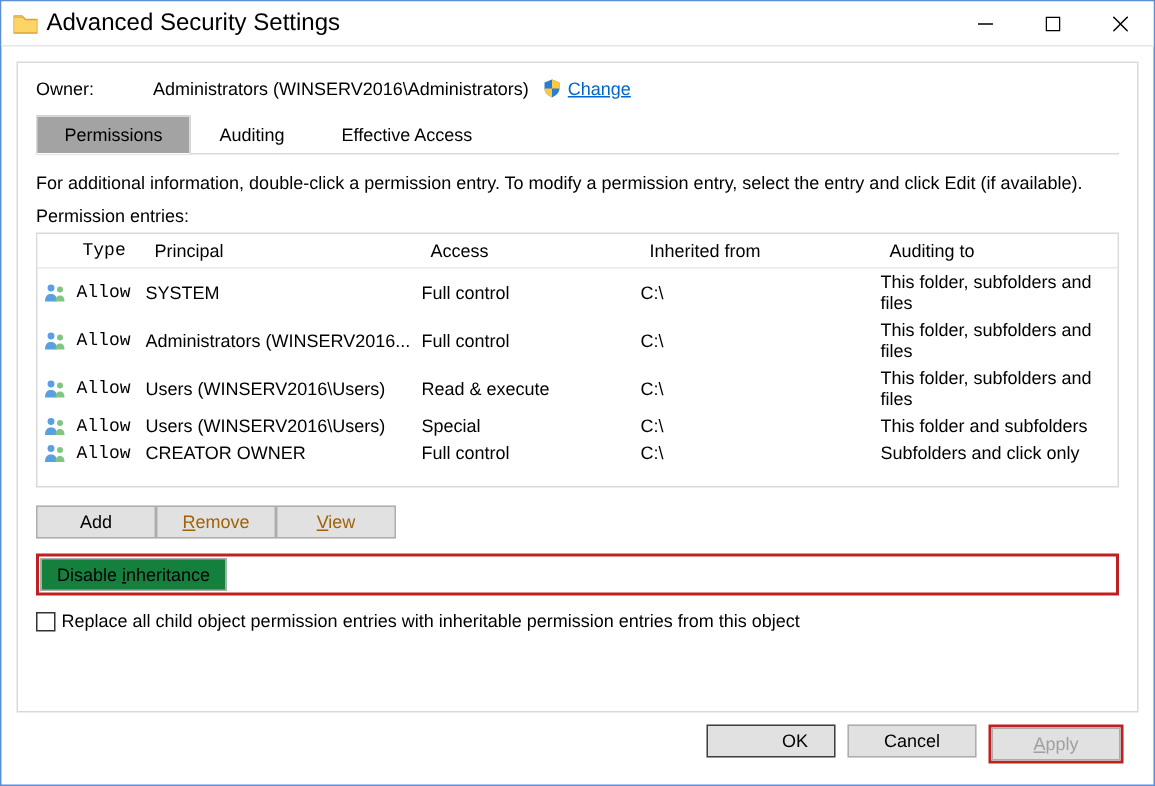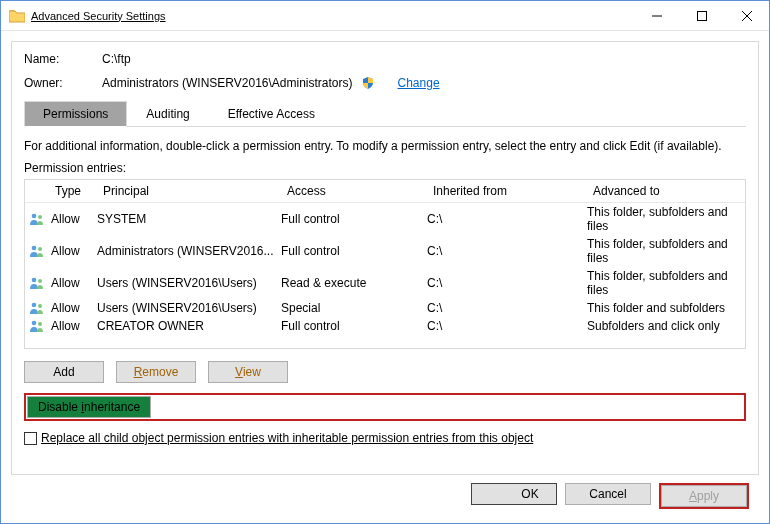--- a/index.html
+++ b/index.html
@@ -1,54 +1,54 @@
 <!DOCTYPE html>
 <html><head>
 <meta charset="utf-8">
 <style>
   * { box-sizing: border-box; font-family: "Segoe UI", Tahoma, sans-serif; font-size: 12px; }
   body { margin: 0; background: #fff; width: 770px; height: 524px; overflow: hidden; }
   .window { width: 770px; height: 524px; border: 1px solid #5a8fd6; display: flex; flex-direction: column; background: #fff; }
   .titlebar { height: 30px; display: flex; align-items: center; background: #fff; padding-left: 8px; border-bottom: 1px solid #e6e6e6; }
-  .titlebar-title { flex: 1; font-size: 11px; color: #000; text-decoration: underline; }
+  .titlebar-title { flex: 1; font-size: 16px; color: #000; }
   .titlebar-btns { display: flex; }
   .tbtn { width: 45px; height: 29px; display: flex; align-items: center; justify-content: center; color: #000; }
   .tbtn svg { stroke: #000; }
   .folder-icon { width: 16px; height: 14px; margin-right: 6px; }
   .folder-icon svg { display: block; }
   .content { flex: 1; padding: 10px 10px 6px 10px; display: flex; flex-direction: column; }
   .inner { border: 1px solid #d9d9d9; flex: 1; padding: 10px 12px; display: flex; flex-direction: column; }
   .info-row { display: flex; align-items: center; margin-bottom: 10px; }
   .info-label { width: 78px; color: #000; }
   .info-value { color: #000; }
   .shield { width: 14px; height: 14px; margin: 0 4px 0 8px; display:inline-block; }
-  .link { color: #0066cc; text-decoration: underline; cursor: pointer; margin-left: 19px; }
+  .link { color: #0066cc; text-decoration: underline; cursor: pointer; }
   .tabs { display: flex; border-bottom: 1px solid #d9d9d9; }
   .tab { padding: 5px 18px; border: 1px solid transparent; border-bottom: none; position: relative; top: 1px; cursor: pointer; color: #000; }
   .tab.active { border: 1px solid #d9d9d9; border-bottom: 1px solid #fff; background: #a3a3a3; }
   .hint { margin: 12px 0 8px 0; color: #000; }
   .label-small { margin-bottom: 4px; color: #000; }
   .grid-wrap { border: 1px solid #d9d9d9; height: 170px; overflow: hidden; }
   .grid-head { display: flex; background: #fff; border-bottom: 1px solid #e8e8e8; }
   .grid-head div { padding: 4px 6px; color: #000; border-right: 1px solid transparent; }
   .grid-body { }
   .grid-row { display: flex; align-items: center; padding: 2px 0; }
   .col-icon { width: 24px; display: flex; justify-content: center; }
-  .col-type { width: 48px; padding-left: 2px; }
+  .col-type { width: 48px; padding-left: 2px; font-family: Liberation Mono, monospace; }
   .col-principal { width: 184px; white-space: nowrap; overflow: hidden; text-overflow: ellipsis; }
   .col-access { width: 146px; }
   .col-inh { width: 160px; }
   .col-app { flex: 1; }
   .people-icon { width:16px; height:14px; }
-  .btnrow { display: flex; gap: 12px; margin-top: 12px; }
+  .btnrow { display: flex; margin-top: 12px; }
   .btn { min-width: 80px; height: 22px; border: 1px solid #adadad; background: #e1e1e1; padding: 0 12px; display: inline-flex; align-items: center; justify-content: center; cursor: pointer; color:#000; }
   .btn.disabled { color: #a16207; cursor: default; }
   .btn-highlight { border: 2px solid #c02020; padding: 1px; display: inline-block; margin-top: 10px; }
   .btn-hi-inner { border: 1px solid #adadad; background: #15803d; height:22px; padding: 0 10px; display: inline-flex; align-items: center; color:#000; }
-  .checkbox-row { display: flex; align-items: center; margin-top: 10px; gap: 4px; text-decoration: underline; }
+  .checkbox-row { display: flex; align-items: center; margin-top: 10px; gap: 4px; }
   .chk { width: 13px; height: 13px; border: 1px solid #333; background:#fff; }
   .footer { display: flex; justify-content: flex-end; gap: 8px; padding: 8px 10px; }
   .fbtn { width: 86px; height: 22px; border: 1px solid #adadad; background: #e1e1e1; display:flex; align-items:center; justify-content:center; color:#000; cursor:pointer;}
   .fbtn.primary { border: 1px solid #404040; padding-left: 32px; }
   .fbtn.disabled { color:#a0a0a0; }
   .apply-wrap { border: 2px solid #c02020; padding:0; }
   u { text-decoration: underline; }
 </style>
 </head>
 <body>
@@ -78,24 +78,20 @@
             <line x1="0" y1="0" x2="10" y2="10" stroke-width="1"></line>
             <line x1="10" y1="0" x2="0" y2="10" stroke-width="1"></line>
           </svg>
         </div>
     </div>
   </div>
 
   <div class="content">
     <div class="inner">
 
-      <div class="info-row">
-        <span class="info-label">Name:</span>
-        <span class="info-value">C:\ftp</span>
-      </div>
 
       <div class="info-row">
         <span class="info-label">Owner:</span>
         <span class="info-value">Administrators (WINSERV2016\Administrators)</span>
         <span class="shield">
           <svg width="14" height="14" viewBox="0 0 14 14">
               <path d="M7 1 L12 3 L12 7 C12 10 9 12 7 13 C5 12 2 10 2 7 L2 3 Z" fill="#2b7cd3"></path>
               <path d="M7 1 L12 3 L12 7 L7 7 Z" fill="#ffc83d"></path>
               <path d="M7 13 C5 12 2 10 2 7 L7 7 Z" fill="#ffc83d"></path>
             </svg>
@@ -112,21 +108,21 @@
       <div class="hint">For additional information, double-click a permission entry. To modify a permission entry, select the entry and click Edit (if available).</div>
       <div class="label-small">Permission entries:</div>
 
       <div class="grid-wrap">
         <div class="grid-head">
           <div class="col-icon"></div>
           <div class="col-type">Type</div>
           <div class="col-principal">Principal</div>
           <div class="col-access">Access</div>
           <div class="col-inh">Inherited from</div>
-          <div class="col-app">Advanced to</div>
+          <div class="col-app">Auditing to</div>
         </div>
         <div class="grid-body" id="grid-body">
             <div class="grid-row">
               <div class="col-icon">
                 <span class="people-icon"><svg width="16" height="14" viewBox="0 0 16 14">
                     <circle cx="5" cy="4" r="2.3" fill="#5aa0e0"></circle>
                     <path d="M1 13 C1 9 3 8 5 8 C7 8 9 9 9 13 Z" fill="#5aa0e0"></path>
                     <circle cx="11" cy="5" r="2" fill="#7fc77f"></circle>
                     <path d="M8 13 C8 10 9.5 9 11 9 C12.5 9 14 10 14 13 Z" fill="#7fc77f"></path>
                   </svg></span>

